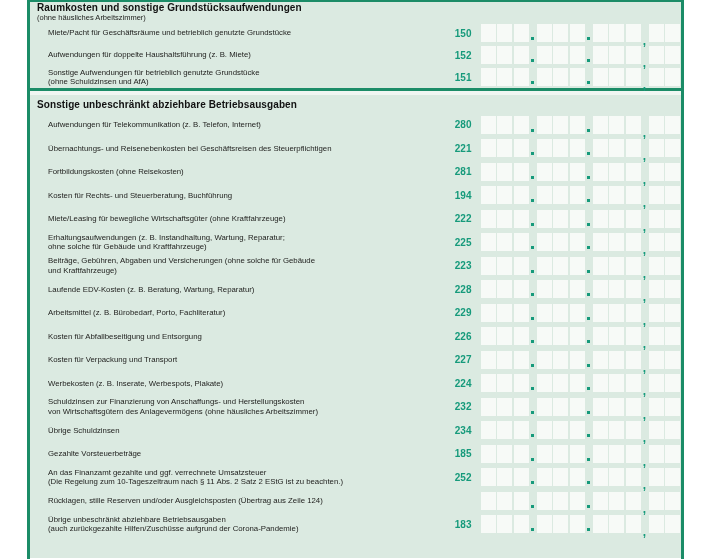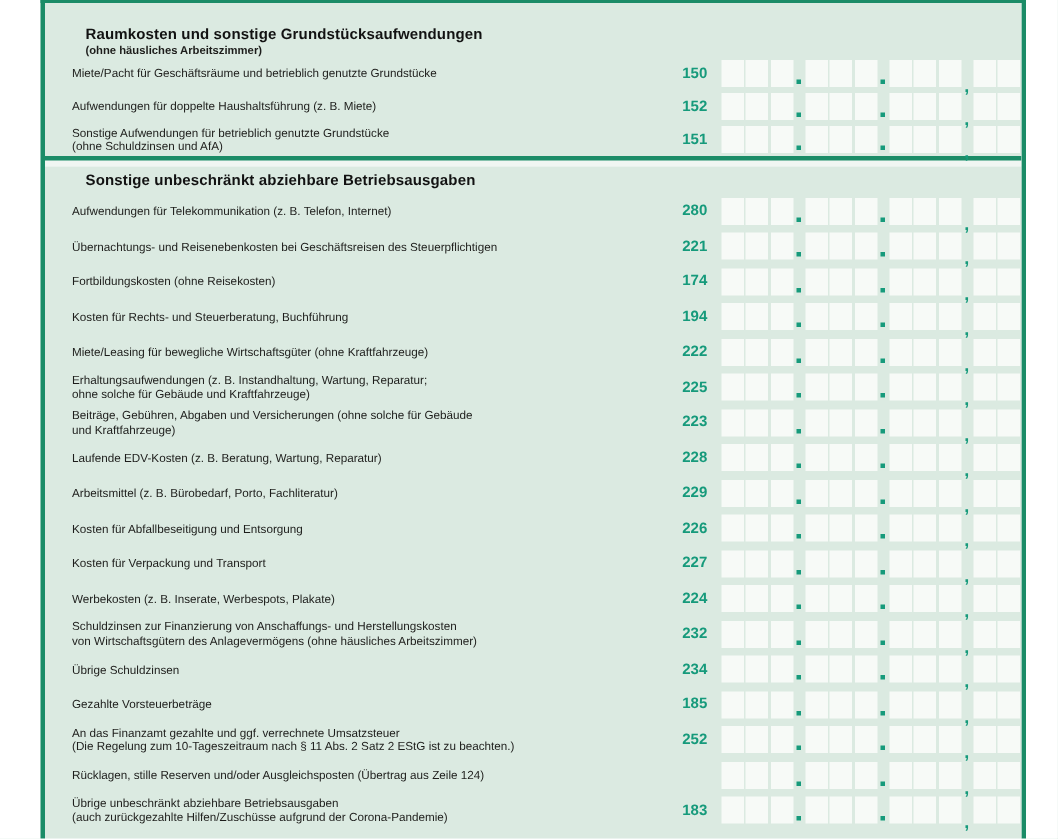--- a/index.html
+++ b/index.html
@@ -14,23 +14,23 @@
     position:absolute;left:27px;top:0;
     width:651px;height:557px;
     border-left:3px solid var(--bdr);
     border-right:3px solid var(--bdr);
     border-top:2px solid var(--bdr);
     overflow:hidden;
     background:#ffffff;
   }
   .section{background:var(--mint);}
   .section-gap{height:4px;background:#f0f6f2;border-top:3px solid var(--bdr);}
-  .sec-header{padding:16px 0 0 7px;margin-left:20px;}
+  .sec-header{padding:0 0 0 7px;}
   .sec-header .h-main{font-size:10px;font-weight:bold;color:#121212;line-height:11px;letter-spacing:.1px;}
-  .sec-header .h-sub{font-size:7.5px;color:#1d1d1b;line-height:9px;font-weight:bold;}
+  .sec-header .h-sub{font-size:7.5px;color:#1d1d1b;line-height:9px;}
   .sec-header.one{height:14px;padding-top:4px;}
   .sec-header.two{height:20px;}
   .frow{position:relative;display:flex;align-items:center;padding-left:18px;}
   .s1 .frow{height:22px;}
   .s2 .frow{height:23.5px;}
   .lbl{flex:1;min-width:0;color:#1d1d1b;}
   .lbl .l1,.lbl .l2{font-size:7.8px;line-height:9.5px;white-space:nowrap;}
   .code{
     width:30px;text-align:right;margin-right:9px;
     font-size:10px;font-weight:bold;color:var(--teal);
@@ -189,21 +189,21 @@
               <span>,</span>
             </div>
             <div class="cell"></div>
             <div class="cell"></div>
           </div>
         </div>
         <div class="frow">
           <div class="lbl">
             <div class="l1">Fortbildungskosten (ohne Reisekosten)</div>
           </div>
-          <span class="code">174</span>
+          <span class="code">281</span>
           <div class="cells">
             <div class="cell"></div>
             <div class="cell"></div>
             <div class="cell"></div>
             <div class="sep sep-dot"></div>
             <div class="cell"></div>
             <div class="cell"></div>
             <div class="cell"></div>
             <div class="sep sep-dot"></div>
             <div class="cell"></div>

